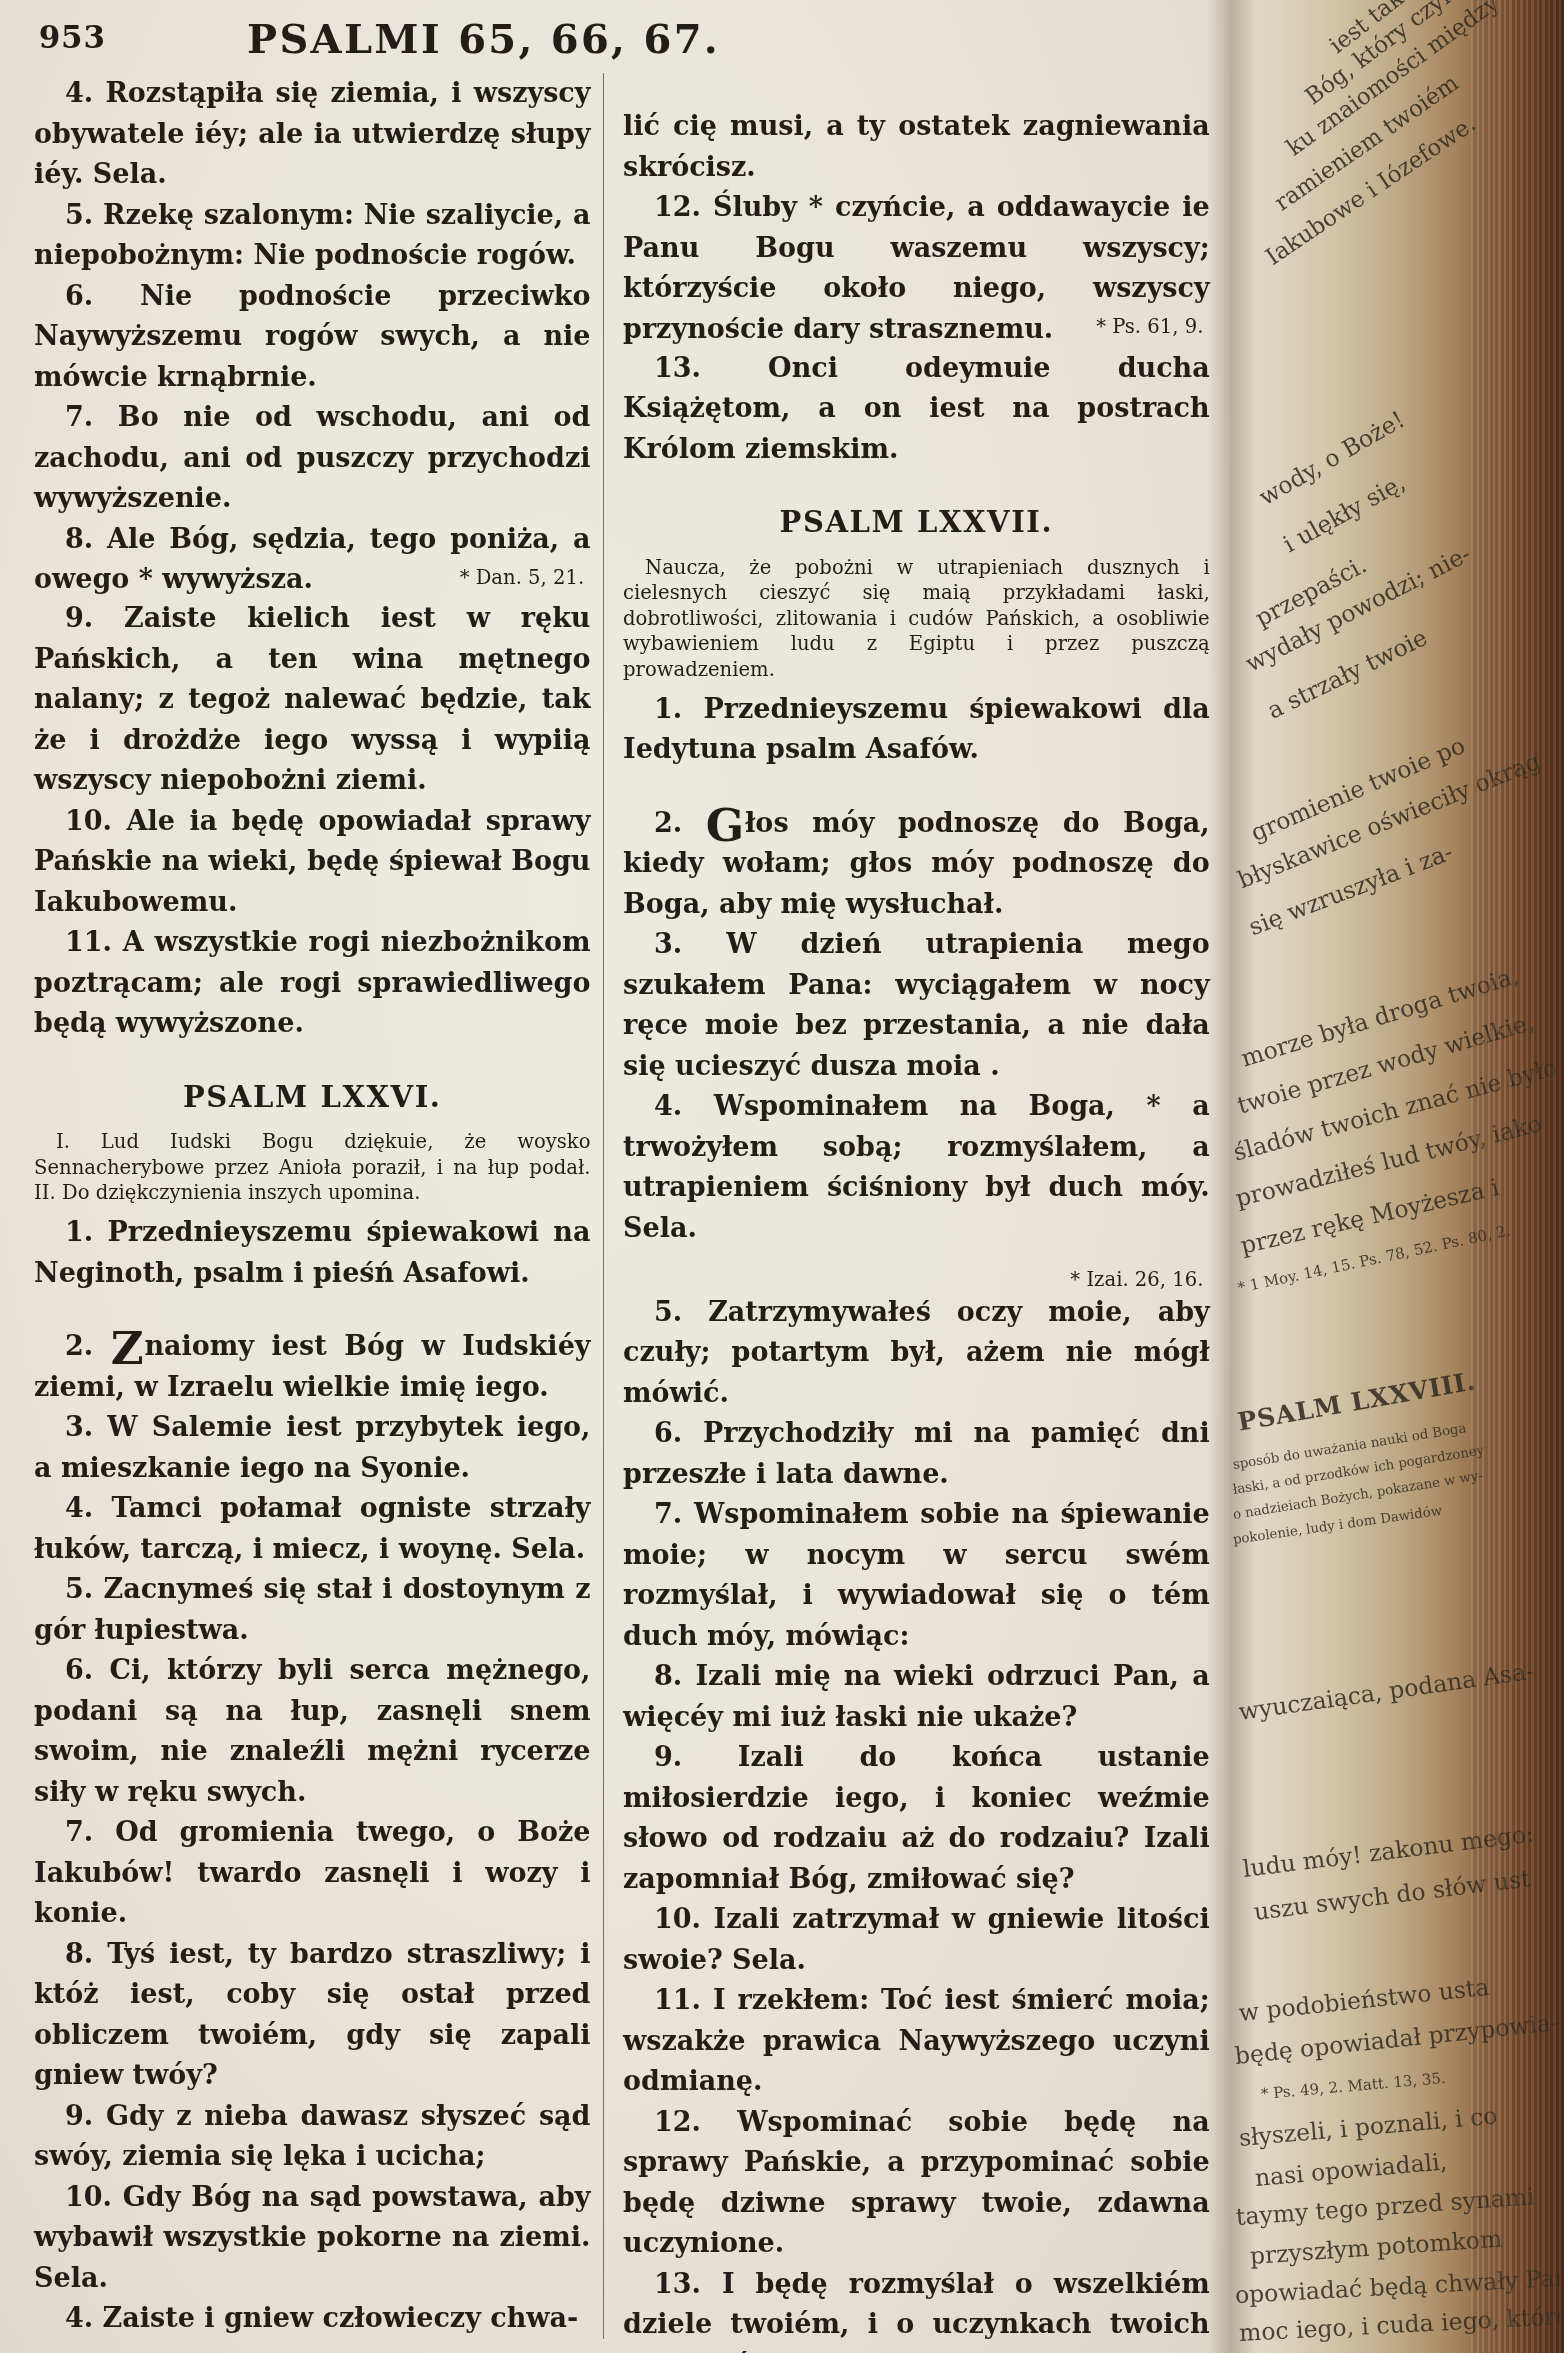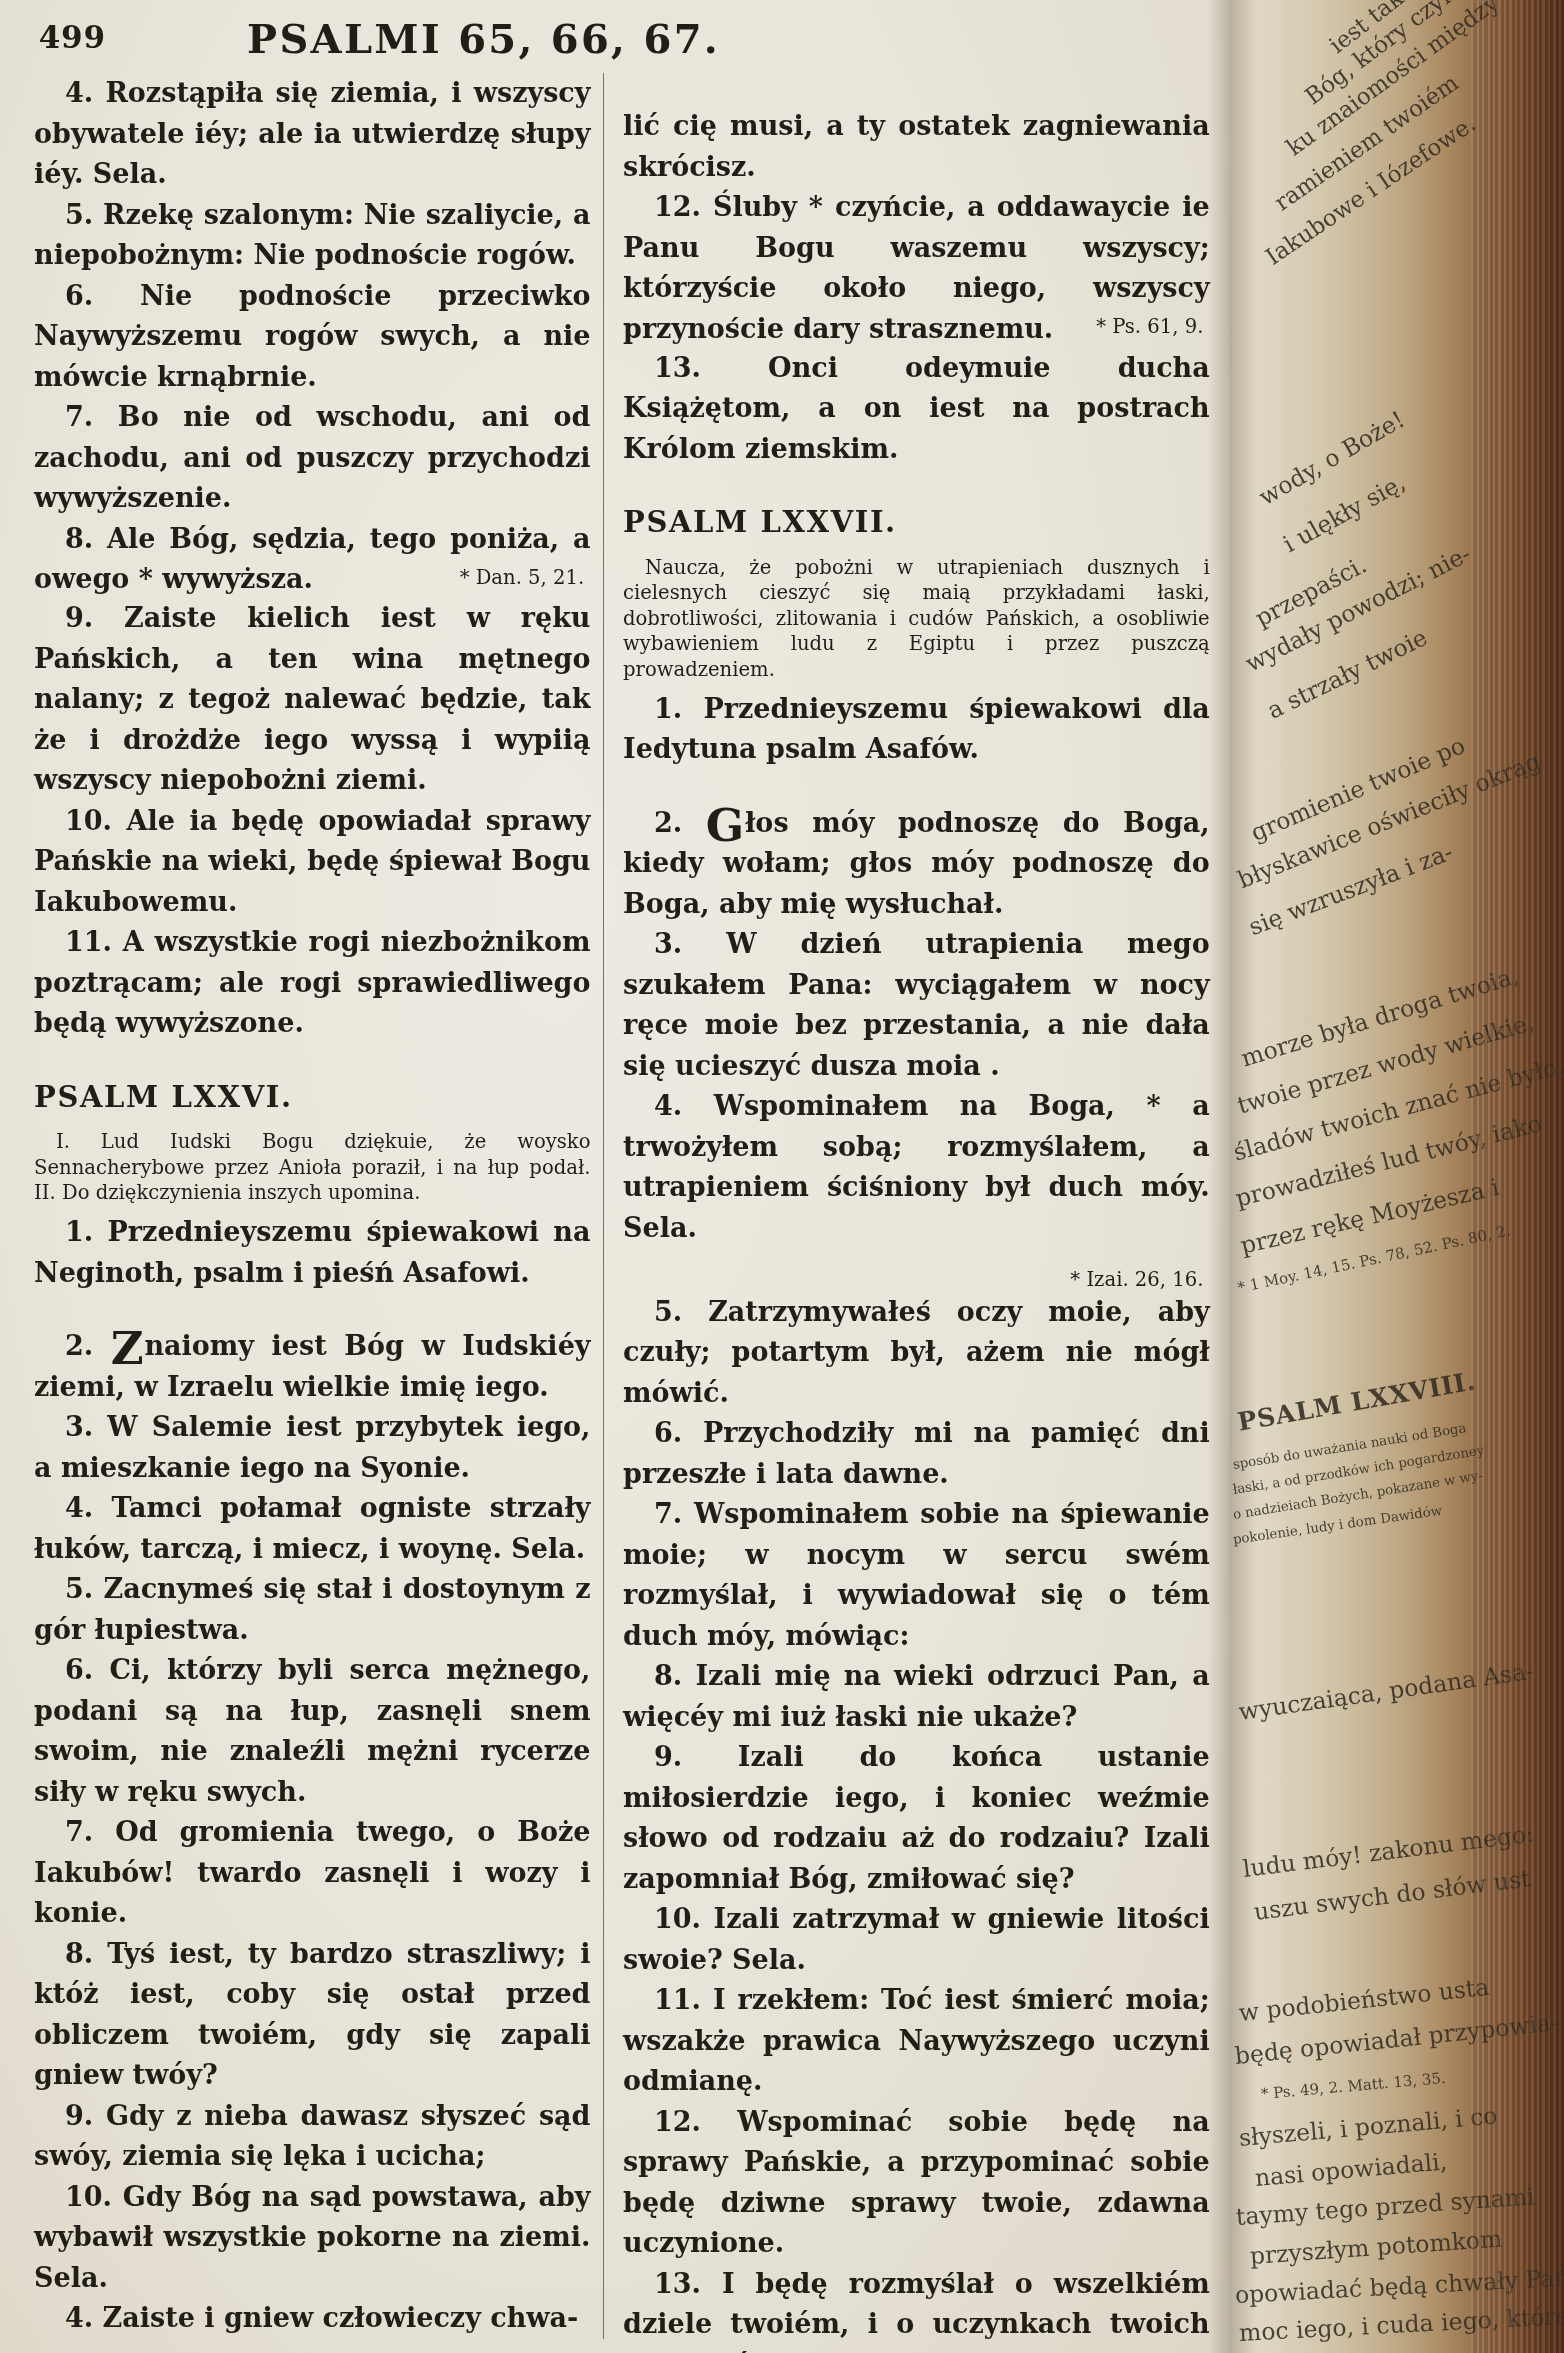--- a/index.html
+++ b/index.html
@@ -21,21 +21,21 @@
   }
   #hdr{position:relative;height:59px;}
   #pagenum{position:absolute;left:4.7px;top:4.7px;font-size:31px;font-weight:bold;letter-spacing:0.8px;}
   #head{position:absolute;left:213px;top:1px;margin:0;font-size:40px;font-weight:bold;letter-spacing:2.3px;}
   #cols{display:flex;align-items:flex-start;}
   #colL{width:570px;padding-right:12.5px;border-right:1.6px solid rgba(70,63,50,.7);min-height:2265px;}
   #colR{flex:1;padding-left:19px;}
   .v{margin:0;font-size:27px;line-height:1.5;text-align:justify;text-indent:31px;font-weight:bold;}
   .cont{text-indent:0;margin-top:33px;}
   .gap{margin-top:33px;}
-  .heading{margin:36px 0 15.6px;text-align:left;font-size:29px;font-weight:bold;letter-spacing:1.6px;}
+  .heading{margin:36px 0 15.6px;text-align:center;font-size:29px;font-weight:bold;letter-spacing:1.6px;}
   .intro{margin:0 0 6.3px;font-size:19.6px;line-height:1.3;text-align:justify;text-indent:22px;}
   .note{font-size:19.6px;text-align:right;line-height:1.2;padding-right:6.3px;margin-top:20px;}
   .note.same{margin-top:-34px;margin-bottom:9.4px;}
   .ini{font-size:45px;line-height:0;vertical-align:-8.6px;letter-spacing:0.8px;}
   
   #edge{
     position:absolute;top:0;right:0;width:335px;height:2354px;overflow:hidden;
     background:linear-gradient(90deg,#e4decd 0%,#ddd4bf 14%,#d0c3a6 32%,#bfa986 50%,#a8875f 66%,#8c6443 78%,#714729 88%,#5c351f 95%,#4e2a18 100%);
   }
   #edge::before{
@@ -47,21 +47,21 @@
     background:repeating-linear-gradient(90deg,rgba(255,230,200,.10) 0 2.3px,rgba(50,25,10,.14) 2.3px 5.5px);
   }
   .fr{position:absolute;white-space:nowrap;color:#332d23;transform-origin:0 50%;opacity:.88;}
   .fr-b{font-weight:bold;letter-spacing:0.8px;}
 </style>
 </head>
 <body>
 
 <div id="page">
   <div id="hdr">
-    <div id="pagenum">499</div>
+    <div id="pagenum">953</div>
     <h1 id="head">PSALMI 65, 66, 67.</h1>
   </div>
 
   <div id="cols">
 
     <div id="colL">
       <p class="v">4. Rozstąpiła się ziemia, i wszyscy obywatele iéy; ale ia utwierdzę słupy iéy.  Sela.</p>
       <p class="v">5. Rzekę szalonym: Nie szaliycie, a niepobożnym: Nie podnoście rogów.</p>
       <p class="v">6. Nie podnoście przeciwko Naywyższemu rogów swych, a nie mówcie krnąbrnie.</p>
       <p class="v">7. Bo nie od wschodu, ani od zachodu, ani od puszczy przychodzi wywyższenie.</p>

